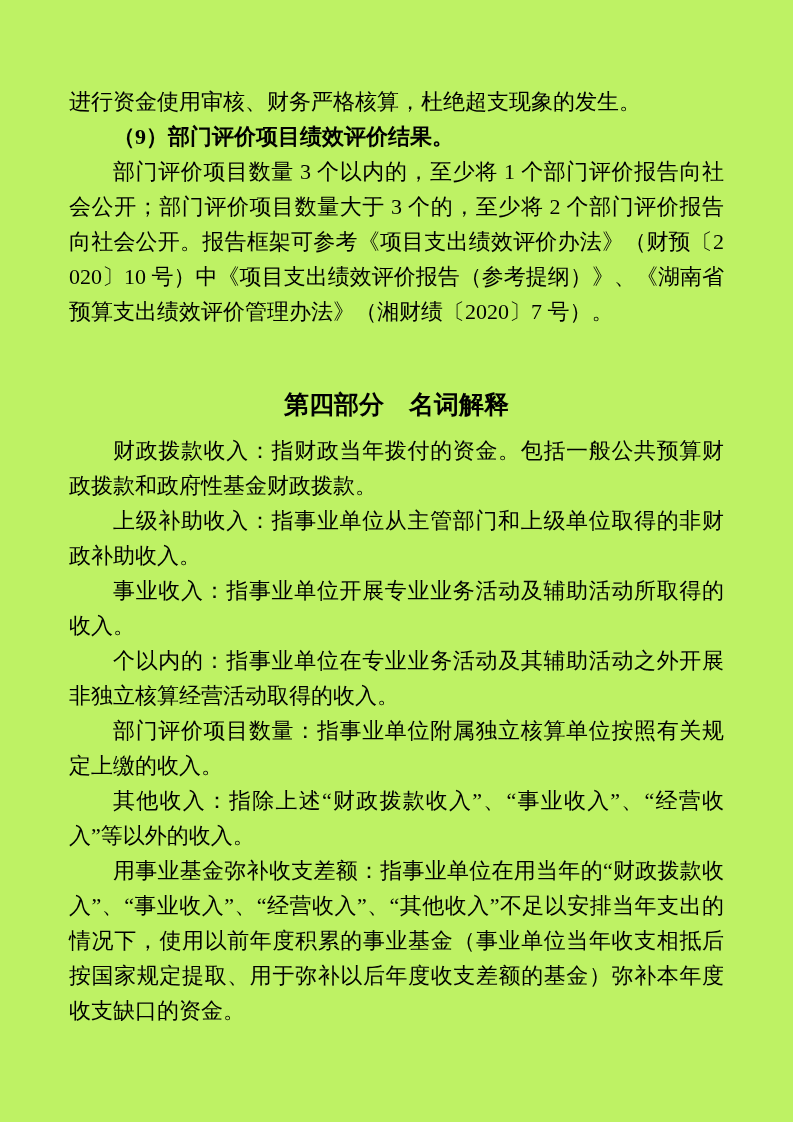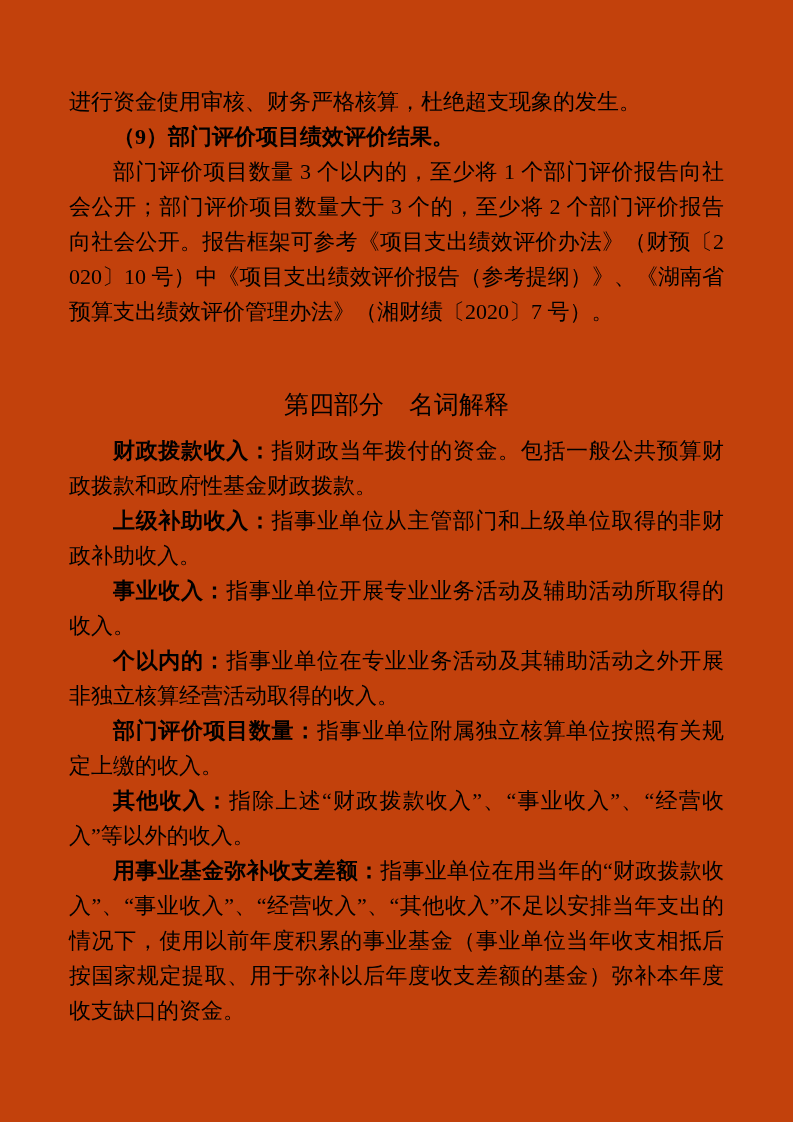--- a/index.html
+++ b/index.html
@@ -5,21 +5,21 @@
   html, body {
     margin: 0;
     padding: 0;
     background: #ffffff;
   }
   .page {
     position: relative;
     width: 793px;
     height: 1122px;
     margin: 0 auto;
-    background: #c2410c;
+    background: #bef264;
     box-sizing: border-box;
     padding: 84px 69px 0 69px;
     font-family: "Liberation Serif", "DejaVu Serif", serif;
     color: #000000;
     overflow: hidden;
   }
   .body-para {
     margin: 0;
     font-size: 22px;
     line-height: 35px;
@@ -31,26 +31,26 @@
   .no-indent {
     text-indent: 0;
   }
   .bold-heading {
     font-weight: bold;
   }
   .section-title {
     margin: 55px 0 7px 0;
     font-size: 25px;
     line-height: 42px;
-    font-weight: normal;
+    font-weight: bold;
     text-align: center;
     text-indent: 0;
   }
   .term {
-    font-weight: bold;
+    font-weight: normal;
   }
 </style>
 </head>
 <body>
 
 <div class="page">
 
   <p class="body-para no-indent">进行资金使用审核、财务严格核算，杜绝超支现象的发生。</p>
 
   <p class="body-para bold-heading">（9）部门评价项目绩效评价结果。</p>

